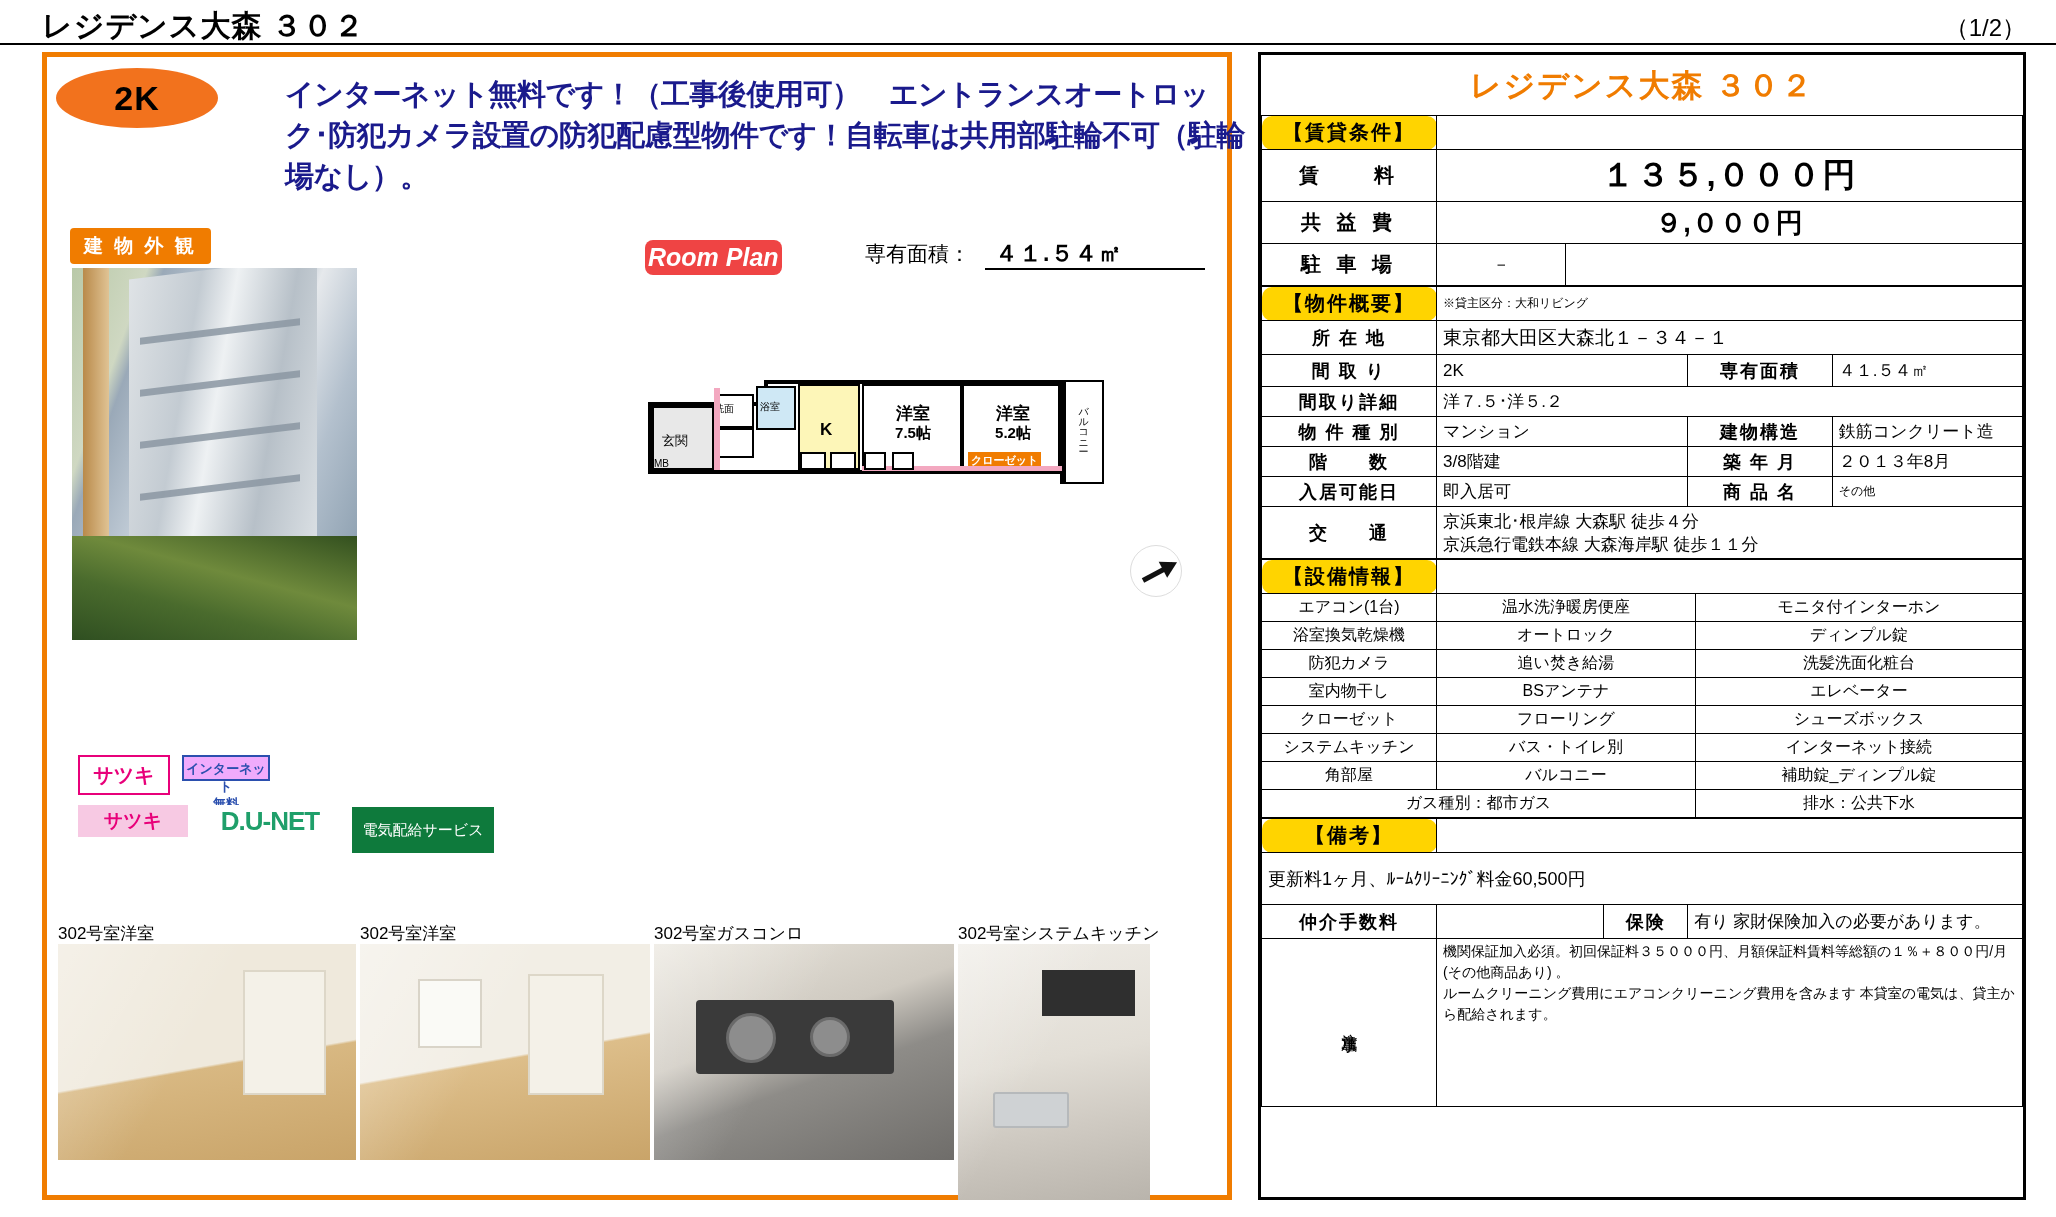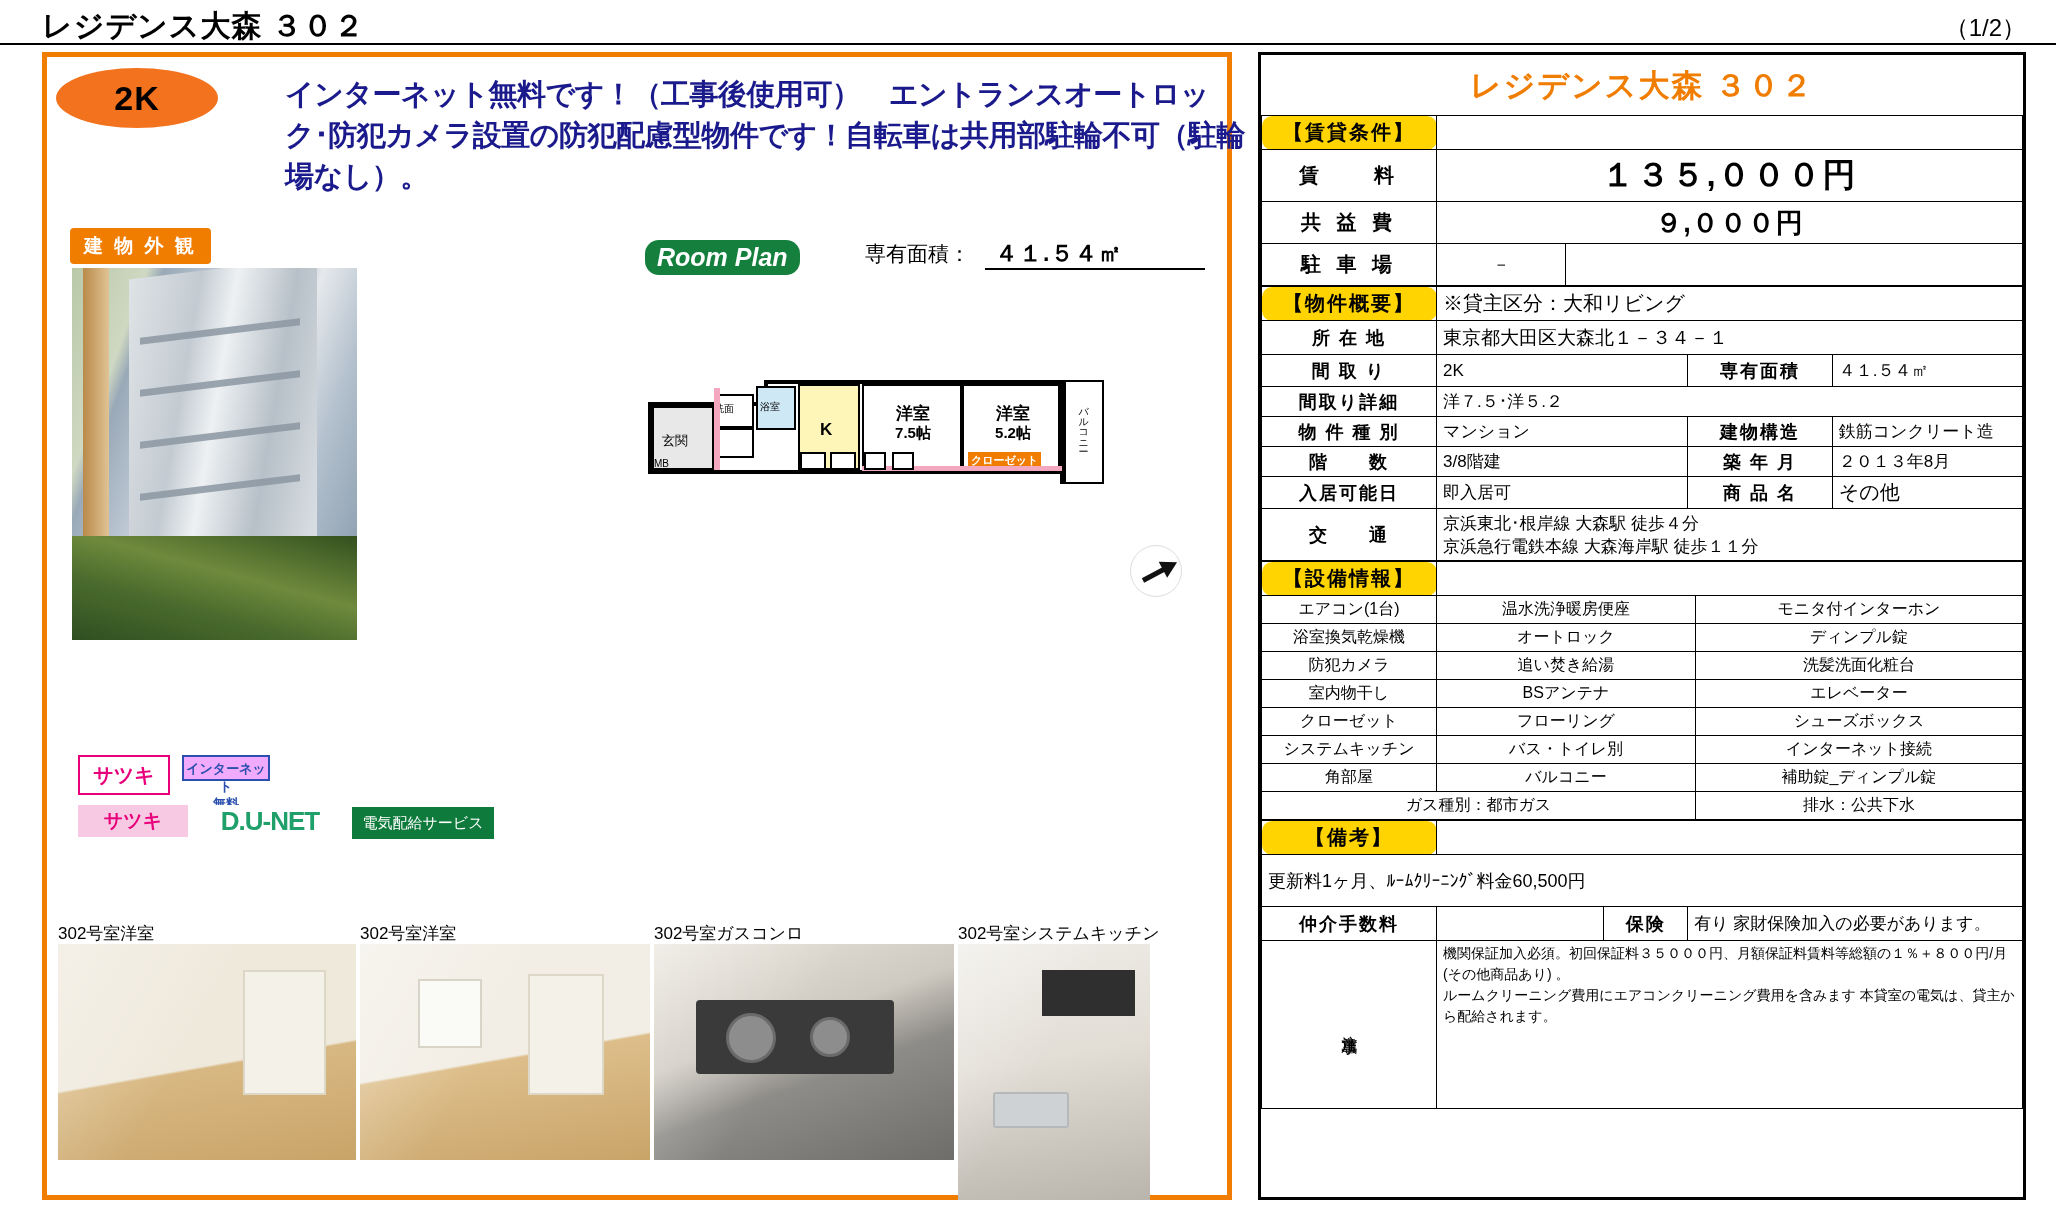--- a/index.html
+++ b/index.html
@@ -74,22 +74,22 @@
     position:absolute; left:0; bottom:0; width:100%; height:28%;
     background:linear-gradient(15deg,#2f4f21 0%,#4a6b2d 35%,#6f8a3c 60%,#33501f 100%);
   }
   .extphoto .post {
     position:absolute; left:4%; top:0; width:9%; height:72%;
     background:linear-gradient(90deg,#b98a4a,#e0c394);
   }
   
   .roomplan {
     position:absolute; left:645px; top:240px;
-    background:#15803d; color:#fff; font-style:italic; font-weight:bold;
-    font-size:25px; padding:3px 12px; border-radius:14px;
+    background:#ef4444; color:#fff; font-style:italic; font-weight:bold;
+    font-size:25px; padding:3px 3px; border-radius:8px;
   }
   .areaLabel {
     position:absolute; left:865px; top:240px; font-size:21px;
   }
   .areaValue {
     position:absolute; left:995px; top:238px; font-size:23px; font-weight:bold; letter-spacing:1px;
   }
   .areaUnderline {
     position:absolute; left:985px; top:268px; width:220px; height:2px; background:#000;
   }
@@ -140,21 +140,21 @@
     position:absolute; left:0; top:50px; width:110px; height:32px;
     background:#f7c9e3; color:#e8007a; font-weight:bold; font-size:19px;
     display:flex; align-items:center; justify-content:center;
   }
   .logo-dunet {
     position:absolute; left:122px; top:50px; width:140px; height:32px;
     background:#fff; color:#1f9f6a; font-weight:bold; font-size:26px;
     display:flex; align-items:center; justify-content:center; letter-spacing:-1px;
   }
   .logo-denki {
-    position:absolute; left:274px; top:52px; width:142px; height:32px;
+    position:absolute; left:274px; top:52px; width:142px; height:46px;
     background:#0e7a3c; color:#fff; font-size:15px;
     display:flex; align-items:center; justify-content:center;
   }
   
   .ph { position:absolute; overflow:hidden; }
   .phcap { position:absolute; font-size:17px; }
   .room-a { background:linear-gradient(170deg,#efe9dc 0%,#efe9dc 55%,#d8b882 56%,#c9a469 100%); }
   .room-b { background:linear-gradient(170deg,#f2eee5 0%,#f2eee5 52%,#ddbe8a 53%,#c9a469 100%); }
   .kitchen-a { background:linear-gradient(160deg,#e9e5dc 0%,#cfcac1 40%,#8e8c88 60%,#6f6d6a 100%); }
   .kitchen-b { background:linear-gradient(170deg,#efece6 0%,#e2ded6 45%,#cfcac2 70%,#b9b4ac 100%); }
@@ -181,21 +181,21 @@
     background:#ffd400; font-weight:bold; font-size:20px; text-align:center; padding:3px 0;
     letter-spacing:2px;
     border-radius:10px;
   }
   .lbl { text-align:center; font-size:20px; font-weight:bold; letter-spacing:5px; }
   .big { text-align:center; font-size:33px; font-weight:bold; letter-spacing:2px; }
   .mid { text-align:center; font-size:27px; font-weight:bold; letter-spacing:1px; }
   .ctr { text-align:center; }
   .lbl2 { text-align:center; font-size:18px; font-weight:bold; letter-spacing:2px; }
   .eq { text-align:center; font-size:16px; padding:3px 2px; }
-  .small { font-size:20px; }
+  .small { font-size:12px; }
   .note-s { font-size:14px; line-height:1.5; }
   .vert { writing-mode:vertical-rl; text-orientation:upright; font-size:16px; letter-spacing:2px; }
 </style>
 </head>
 <body>
 
 <div class="topbar">
   <div class="title">レジデンス大森 ３０２</div>
   <div class="pageno">（1/2）</div>
   <div class="rule"></div>

